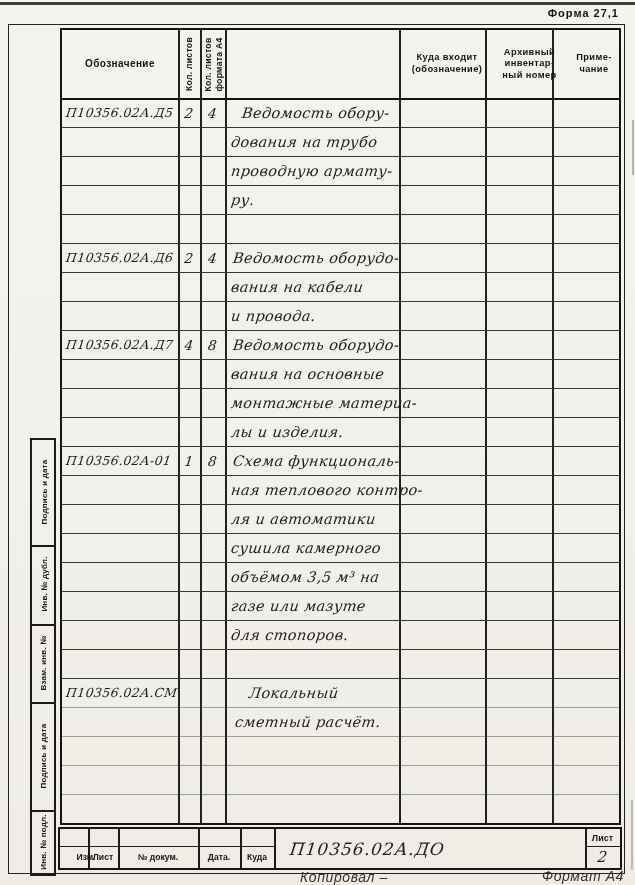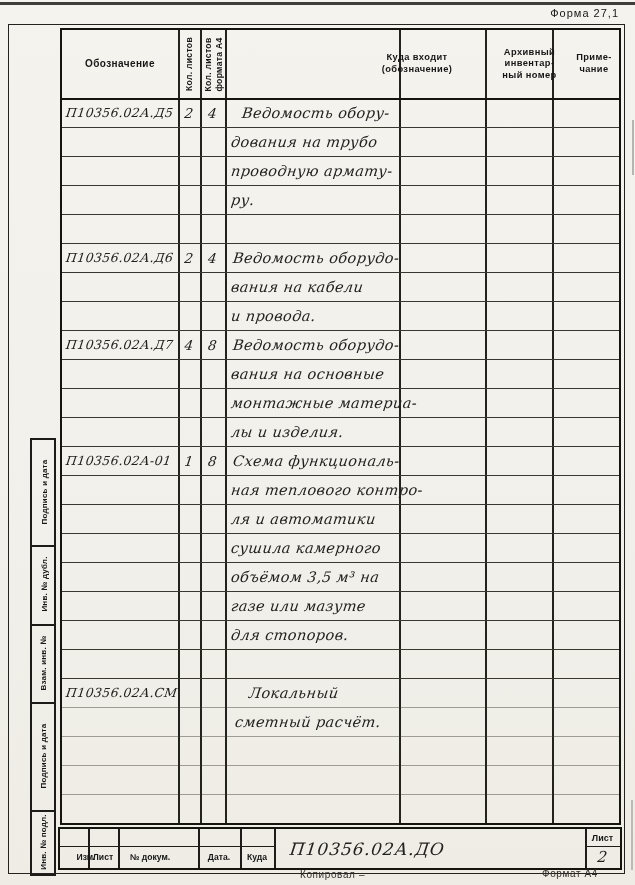--- a/index.html
+++ b/index.html
@@ -12,21 +12,21 @@
     width:635px;height:885px;
     background:linear-gradient(180deg,#f5f3ee 0%,#f2f0ea 60%,#efece6 100%);
     overflow:hidden;
     color:#1c1c1c;
   }
   
   .scan-top{position:absolute;left:0;top:2px;width:635px;height:3px;background:#1e1d1b;opacity:.85;}
   .scan-right{position:absolute;right:1px;top:120px;width:2px;height:55px;background:#444;opacity:.35;}
   .scan-right2{position:absolute;right:2px;top:800px;width:2px;height:70px;background:#444;opacity:.3;}
 
-  .form-label{position:absolute;top:7px;right:16px;font-size:11px;font-weight:normal;letter-spacing:1px;color:#161616;}
+  .form-label{position:absolute;top:7px;right:16px;font-size:11px;font-weight:bold;letter-spacing:1px;color:#161616;}
 
   .frame{position:absolute;left:8px;top:24px;width:615px;height:848px;border:1.5px solid #23221f;}
 
   
   .tbl{position:absolute;left:60px;top:28px;width:557px;height:793px;border:2px solid #15140f;background:transparent;}
   .vline{position:absolute;top:0;bottom:0;width:2px;background:#23221d;}
   .hline{position:absolute;left:0;right:0;height:1.3px;background:#3a372f;}
   .hline.faint{opacity:.45;}
   .hdr-sep{position:absolute;left:0;right:0;top:68px;height:2px;background:#15140f;}
 
@@ -61,21 +61,21 @@
   .st-h{position:absolute;height:1.4px;background:#1d1c18;}
   .st-lbl{position:absolute;top:17px;height:22px;display:flex;align-items:center;justify-content:center;
           font-size:8.6px;font-weight:bold;color:#161616;}
   .doc-num{position:absolute;left:214px;top:0;width:311px;height:39px;display:flex;align-items:center;
            padding-left:16px;font-size:17px;letter-spacing:1px;}
   .sheet-lbl{position:absolute;left:525px;top:0;width:35px;height:17px;display:flex;align-items:center;justify-content:center;
              font-size:9px;font-weight:bold;color:#161616;}
   .sheet-num{position:absolute;left:525px;top:17px;width:35px;height:22px;display:flex;align-items:center;justify-content:center;
              font-size:15px;}
 
-  .footer-txt{position:absolute;font-size:10px;color:#33312c;letter-spacing:.6px;}
+  .footer-txt{position:absolute;font-size:14px;color:#33312c;letter-spacing:.6px;font-style:italic;}
 </style>
 </head>
 <body>
 
 <div class="page">
 
   <div class="scan-top"></div>
   <div class="scan-right"></div>
   <div class="scan-right2"></div>
 
@@ -90,21 +90,21 @@
     <div class="vline" style="left:163px"></div>
     <div class="vline" style="left:337px"></div>
     <div class="vline" style="left:423px"></div>
     <div class="vline" style="left:490px"></div>
 
     <div class="hdr-sep"></div>
     <div class="hcell" style="left:0;width:116px">Обозначение</div>
     <div class="vtext" style="left:93px;top:23px;width:68px;height:22px">Кол. листов</div>
     <div class="vtext" style="left:117px;top:22px;width:68px;height:25px">Кол. листов
 формата А4</div>
-    <div class="hcell small" style="left:319px;width:72px">Куда входит
+    <div class="hcell small" style="left:349px;width:72px">Куда входит
 (обозначение)</div>
     <div class="hcell small" style="left:423px;width:89px">Архивный
 инвентар-
 ный номер</div>
     <div class="hcell small" style="left:490px;width:84px">Приме-
 чание</div>
 
     <div class="hline" style="top:97px"></div>
     <div class="hline" style="top:126px"></div>
     <div class="hline" style="top:155px"></div>
@@ -186,21 +186,21 @@
     <div class="st-v" style="left:58px"></div>
     <div class="st-v" style="left:138px"></div>
     <div class="st-v" style="left:180px"></div>
     <div class="st-v" style="left:214px"></div>
     <div class="st-v" style="left:525px"></div>
     <div class="st-h" style="left:0;width:214px;top:17px"></div>
     <div class="st-h" style="left:525px;width:35px;top:17px"></div>
 
     <div class="st-lbl" style="left:0;width:52px">Изм.</div>
     <div class="st-lbl" style="left:28px;width:30px">Лист</div>
-    <div class="st-lbl" style="left:50px;width:80px">№ докум.</div>
+    <div class="st-lbl" style="left:58px;width:80px">№ докум.</div>
     <div class="st-lbl" style="left:138px;width:42px">Дата.</div>
     <div class="st-lbl" style="left:180px;width:34px">Куда</div>
 
     <div class="doc-num hw">П10356.02А.ДО</div>
     <div class="sheet-lbl">Лист</div>
     <div class="sheet-num hw">2</div>
   </div>
 
   <div class="footer-txt" style="left:300px;top:869px">Копировал –</div>
   <div class="footer-txt" style="left:542px;top:868px">Формат А4</div>

